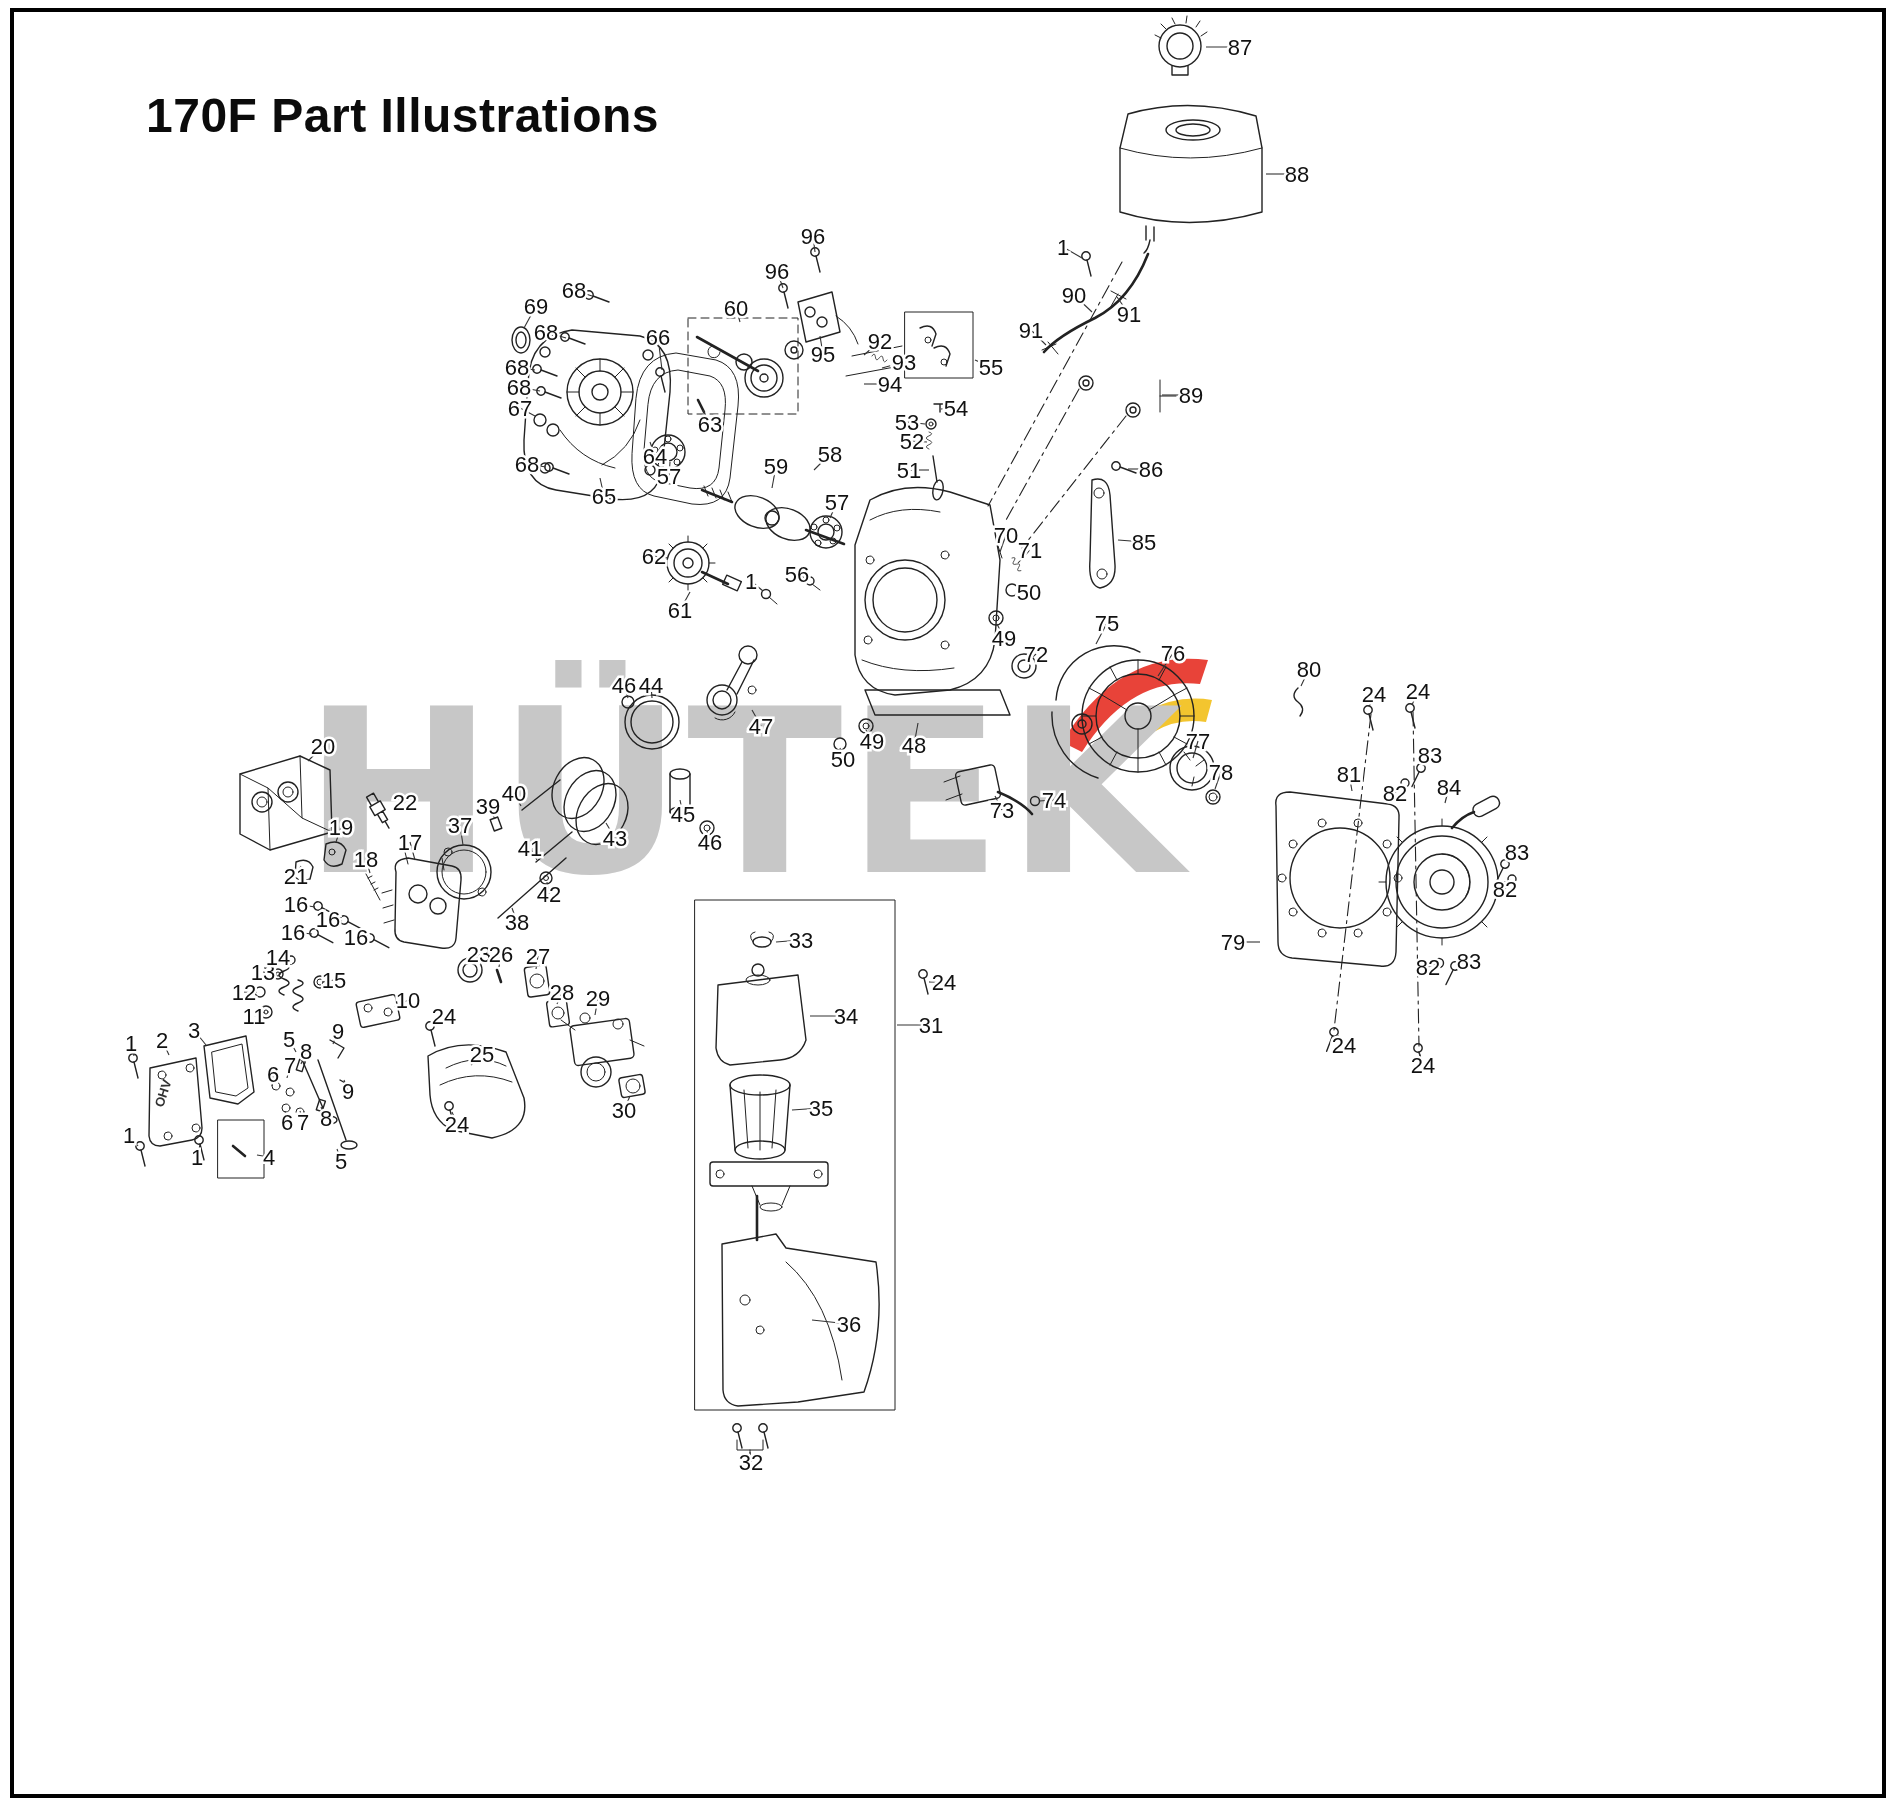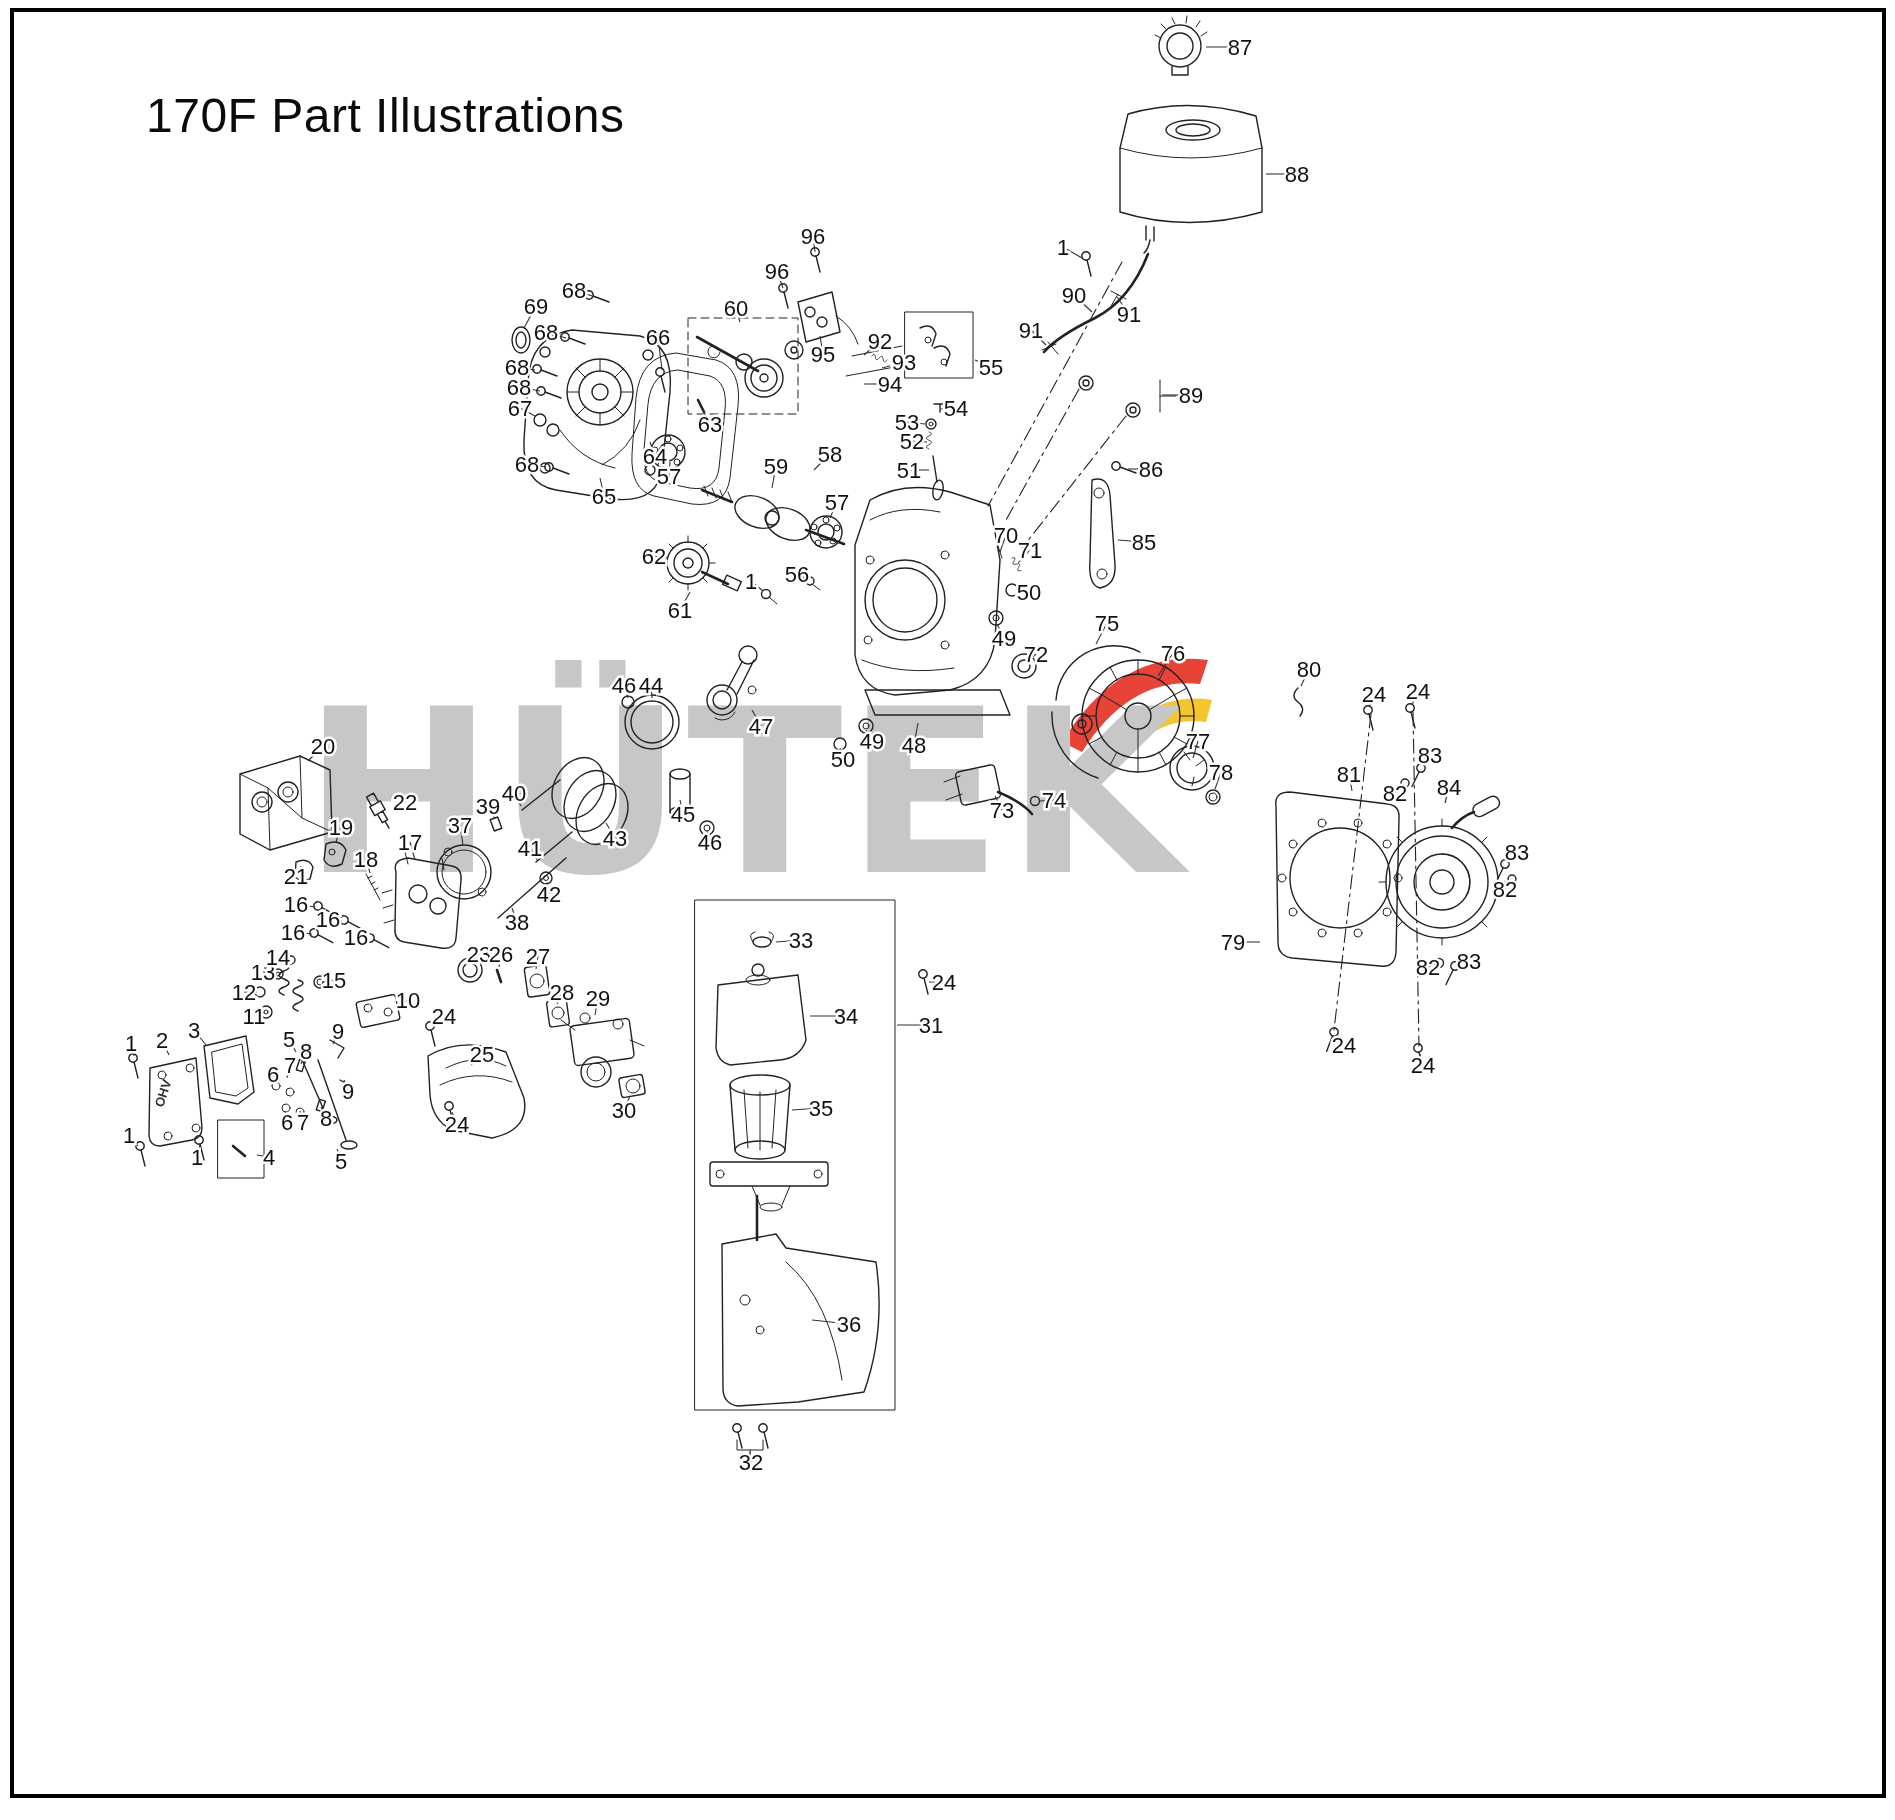--- a/index.html
+++ b/index.html
@@ -1,18 +1,18 @@
 <!DOCTYPE html>
 <html><head>
 <meta charset="utf-8">
 <style>
   html,body{margin:0;padding:0;}
   body{width:1895px;height:1820px;position:relative;background:#ffffff;font-family:"Liberation Sans",sans-serif;overflow:hidden;}
   .frame{position:absolute;left:10px;top:8px;width:1868px;height:1782px;border:4px solid #000;box-sizing:content-box;}
-  .title{position:absolute;left:146px;top:88px;margin:0;font-size:48px;font-weight:400;letter-spacing:.5px;color:#0b0b0b;}
+  .title{position:absolute;left:146px;top:88px;margin:0;font-size:48px;font-weight:700;letter-spacing:.5px;color:#0b0b0b;}
   svg.diagram{position:absolute;left:0;top:0;}
   .wm-text{font-family:"DejaVu Sans",sans-serif;font-size:228px;font-weight:bold;letter-spacing:4px;text-anchor:middle;}
   .art{stroke:#222;fill:none;stroke-width:1.4;stroke-linecap:round;stroke-linejoin:round;}
   .thin{stroke-width:1;}
   .thick{stroke-width:2.6;}
   .callout{font-family:"Liberation Sans",sans-serif;font-size:22px;fill:#111;stroke:#fff;stroke-width:5px;paint-order:stroke;text-anchor:middle;dominant-baseline:central;font-weight:400;}
   .leader{stroke:#333;stroke-width:1.1;}
   .dashdot{stroke-dasharray:14 5 3 5;stroke-width:1.1;}
   .dashed{stroke-dasharray:8 5;stroke-width:1;}
   .marking{font-family:"Liberation Sans",sans-serif;font-size:13px;fill:#333;stroke:none;font-weight:bold;}

